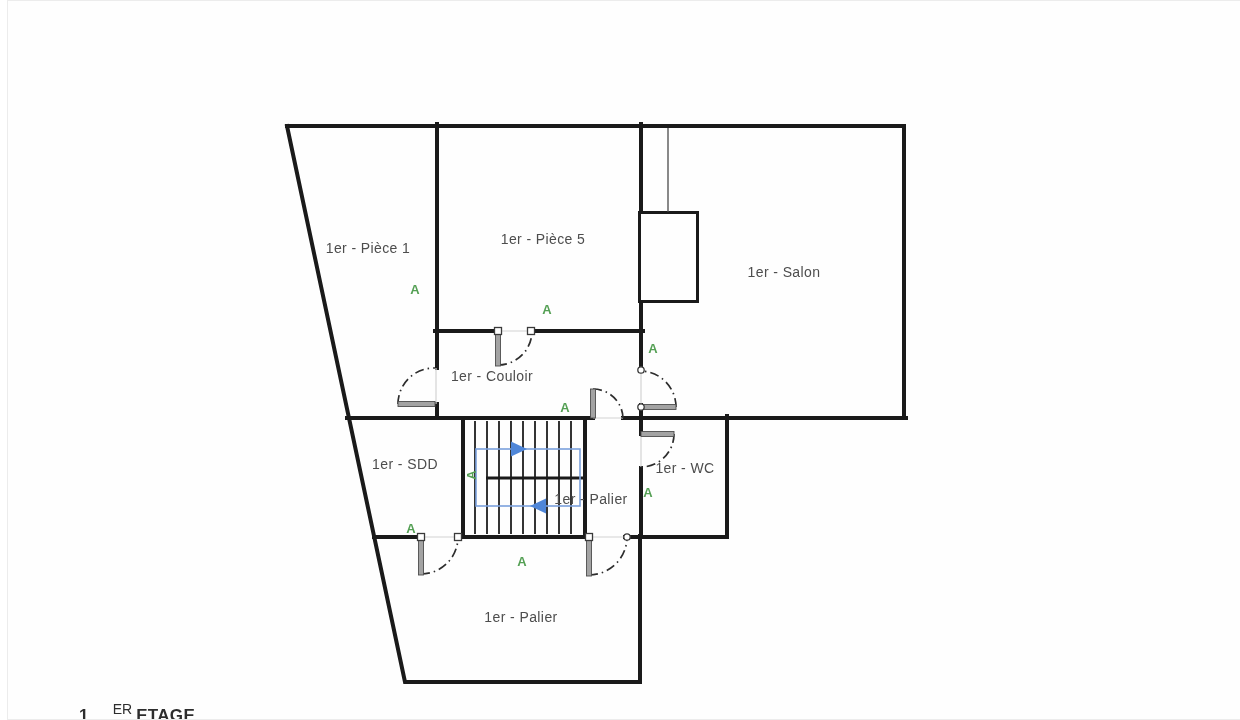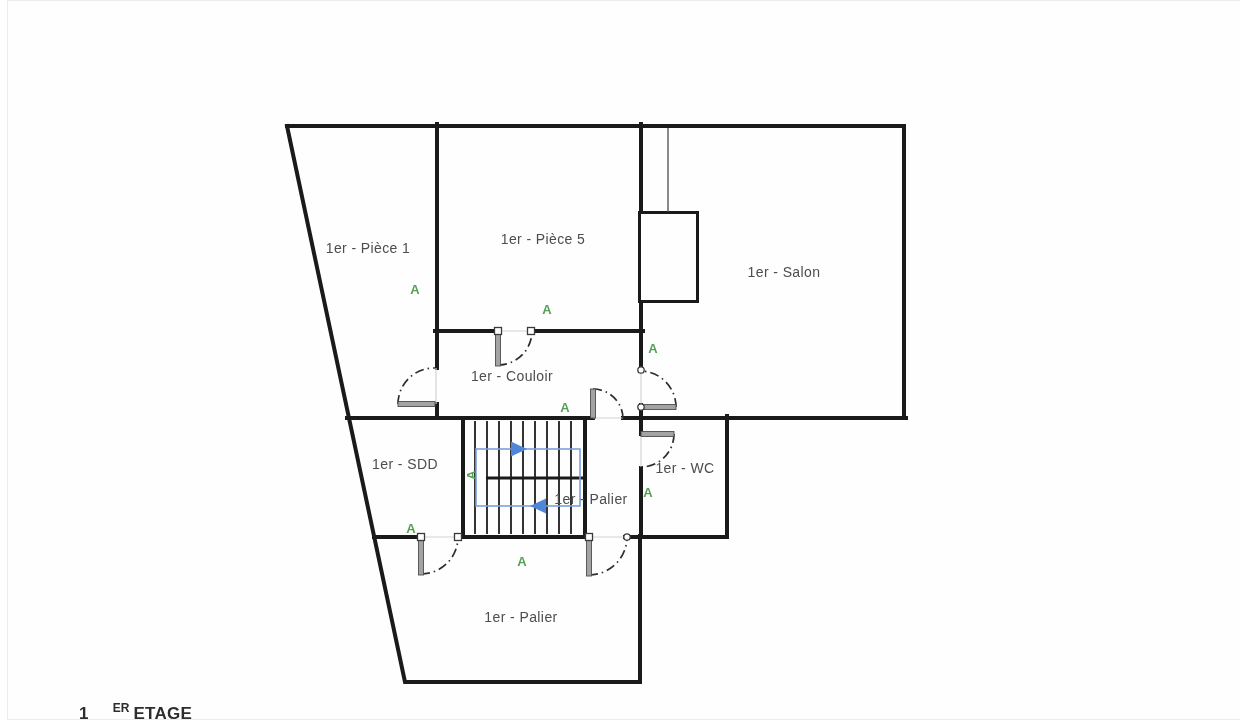--- a/index.html
+++ b/index.html
@@ -17,21 +17,21 @@
   }
   .marker{
     position:absolute;transform:translate(-50%,-50%);
     font-size:13px;font-weight:700;color:#55a055;white-space:nowrap;
   }
   .marker.rotated{transform:translate(-50%,-50%) rotate(-90deg);}
   .floor-title{
     position:absolute;left:71px;top:700px;
     font-size:17px;font-weight:600;color:#2d2d2d;letter-spacing:.3px;
   }
-  .floor-title sup{font-size:12px;font-weight:700;vertical-align:super;letter-spacing:0;padding-left:24px;}
+  .floor-title sup{font-size:14px;font-weight:400;vertical-align:super;letter-spacing:0;padding-left:24px;}
   .floor-title .word{margin-left:4px;text-align:center;}
 </style>
 </head>
 <body>
 
 <div class="stage">
 
   <svg class="plan-svg" width="1240" height="720" viewBox="0 0 1240 720">
 
     <g stroke="#1a1a1a" stroke-width="4" fill="none" stroke-linecap="square">
@@ -97,21 +97,21 @@
       <rect x="577.5" y="532.5" width="7" height="7"></rect>
       <circle cx="633" cy="369" r="3.2"></circle>
       <circle cx="633" cy="406" r="3.2"></circle>
       <circle cx="619" cy="536" r="3.2"></circle>
     </g>
   </svg>
 
   <div class="room-label" style="left:360px;top:247px">1er - Pièce 1</div>
   <div class="room-label" style="left:535px;top:238px">1er - Pièce 5</div>
   <div class="room-label" style="left:776px;top:271px">1er - Salon</div>
-  <div class="room-label" style="left:504px;top:375px">1er - Couloir</div>
+  <div class="room-label" style="left:484px;top:375px">1er - Couloir</div>
   <div class="room-label" style="left:397px;top:463px">1er - SDD</div>
   <div class="room-label" style="left:583px;top:498px">1er - Palier</div>
   <div class="room-label" style="left:677px;top:467px">1er - WC</div>
   <div class="room-label" style="left:513px;top:616px">1er - Palier</div>
 
   <div class="marker" style="left:407px;top:288px">A</div>
   <div class="marker" style="left:539px;top:308px">A</div>
   <div class="marker" style="left:645px;top:347px">A</div>
   <div class="marker" style="left:557px;top:406px">A</div>
   <div class="marker rotated" style="left:463px;top:474px">A</div>

